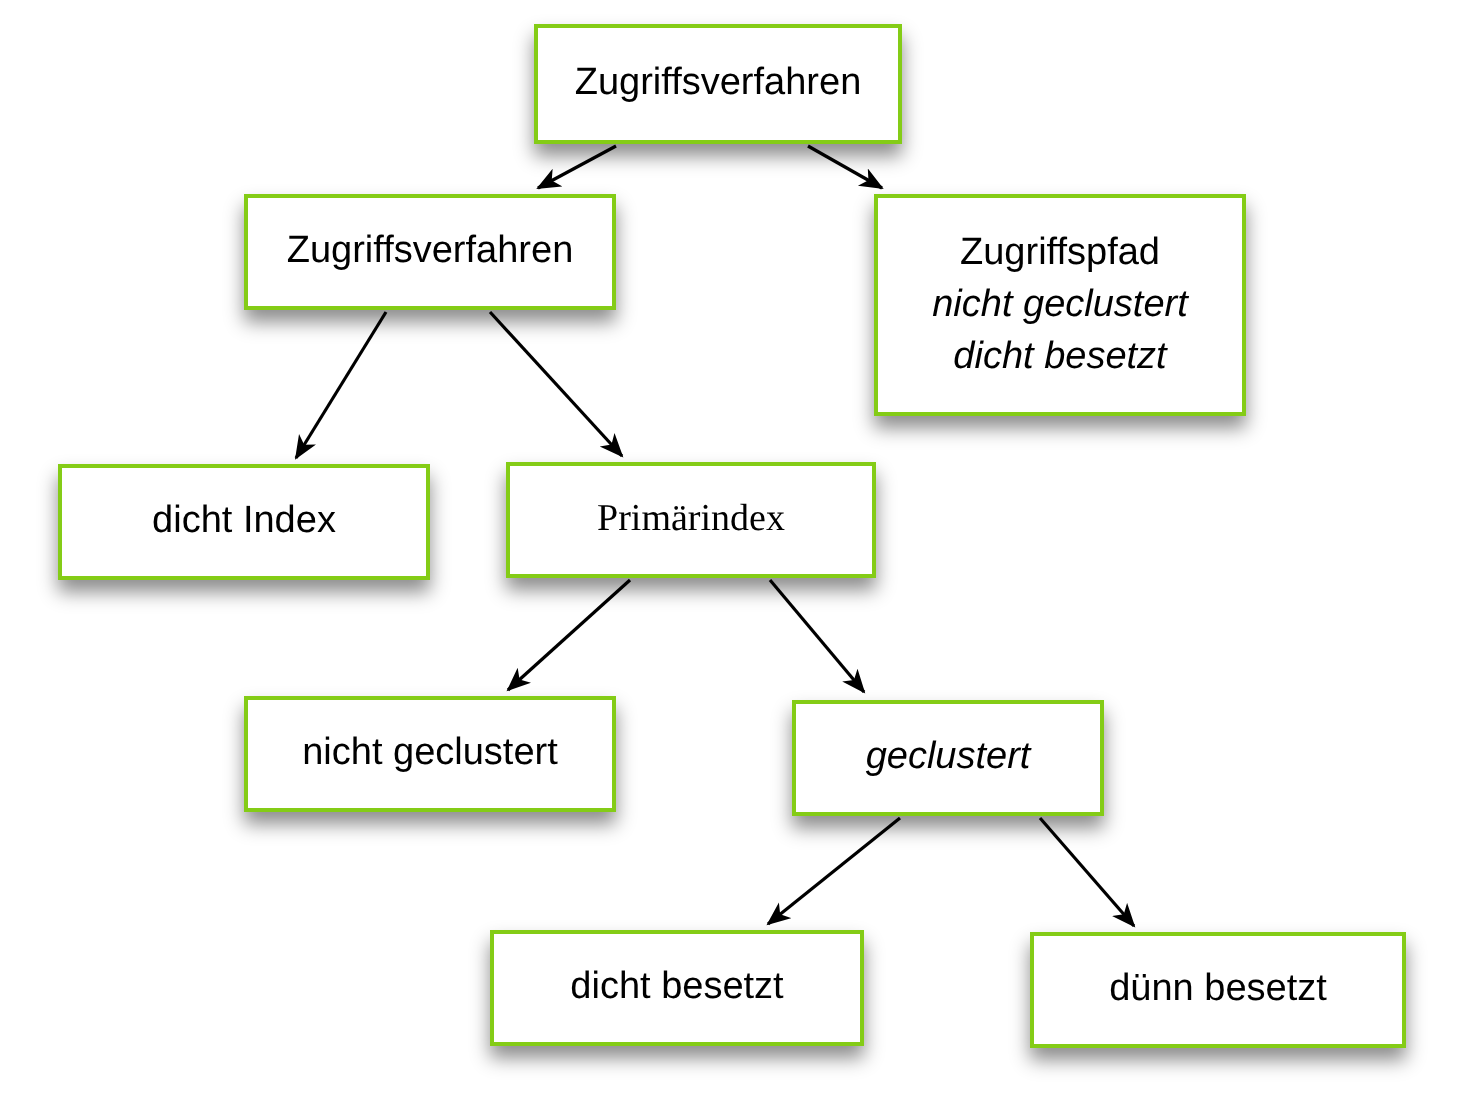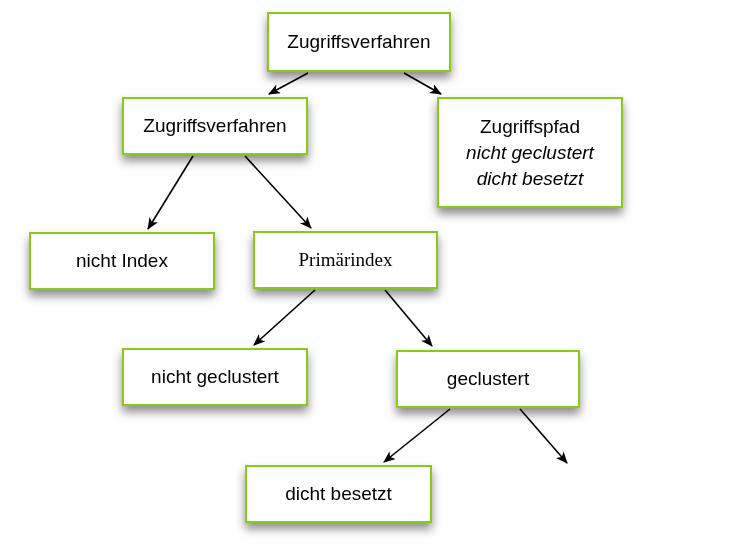--- a/index.html
+++ b/index.html
@@ -38,21 +38,21 @@
   .node .line { line-height: 26px; white-space: nowrap; }
   .node .italic { font-style: italic; }
 
   
   .n-zugriffsverfahren { left: 267px; top: 12px;  width: 184px; height: 60px; }
   .n-dateiorganisation { left: 122px; top: 97px;  width: 186px; height: 58px; }
   .n-zugriffspfad      { left: 437px; top: 97px;  width: 186px; height: 111px; text-align: right; }
   .n-ohne-index        { left: 29px;  top: 232px; width: 186px; height: 58px; }
   .n-primaerindex      { left: 253px; top: 231px; width: 185px; height: 58px; font-family: Liberation Serif, serif; }
   .n-nicht-geclustert  { left: 122px; top: 348px; width: 186px; height: 58px; }
-  .n-geclustert        { left: 396px; top: 350px; width: 184px; height: 58px; }
+  .n-geclustert        { left: 396px; top: 350px; width: 156px; height: 58px; font-style: italic; }
   .n-dicht-besetzt     { left: 245px; top: 465px; width: 187px; height: 58px; }
   .n-duenn-besetzt     { left: 515px; top: 466px; width: 188px; height: 58px; }
 </style>
 </head>
 <body>
 
 <div class="canvas">
 
   <svg class="edges" width="741" height="552" viewBox="0 0 741 552" xmlns="http://www.w3.org/2000/svg">
     <defs>
@@ -80,33 +80,36 @@
     <span class="line">Zugriffsverfahren</span>
   </div>
 
   <div class="node n-zugriffspfad">
     <span class="line">Zugriffspfad</span>
     <span class="line italic">nicht geclustert</span>
     <span class="line italic">dicht besetzt</span>
   </div>
 
   <div class="node n-ohne-index">
-    <span class="line">nicht Index</span>
+    <span class="line">dicht Index</span>
   </div>
 
   <div class="node n-primaerindex">
     <span class="line">Primärindex</span>
   </div>
 
   <div class="node n-nicht-geclustert">
     <span class="line">nicht geclustert</span>
   </div>
 
   <div class="node n-geclustert">
     <span class="line">geclustert</span>
   </div>
 
   <div class="node n-dicht-besetzt">
     <span class="line">dicht besetzt</span>
   </div>
 
+  <div class="node n-duenn-besetzt">
+    <span class="line">dünn besetzt</span>
+  </div>
 
 </div>
 
 </body></html>

